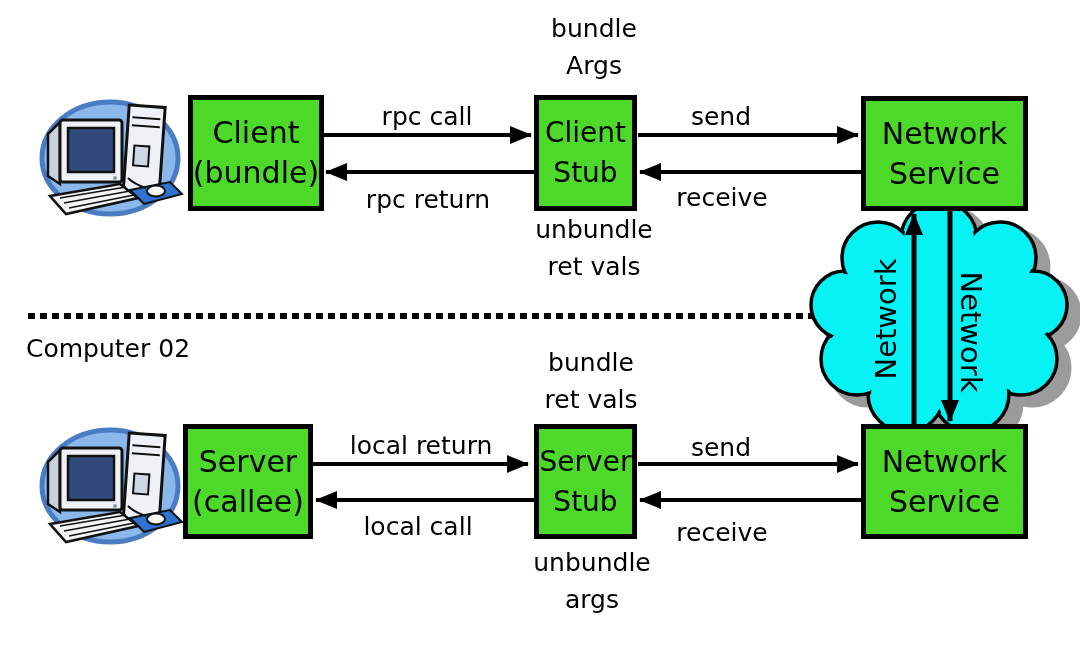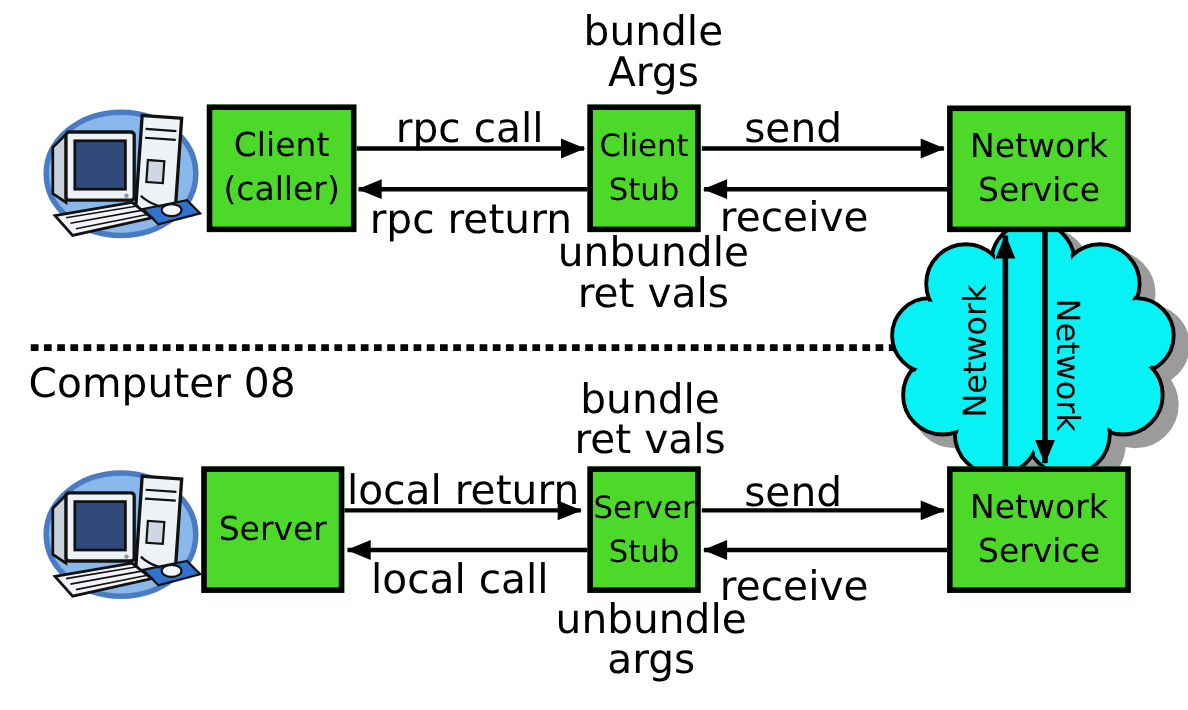--- a/index.html
+++ b/index.html
@@ -15,21 +15,21 @@
   }
   #underlay{position:absolute;left:0;top:0;z-index:1;}
   .box{
     position:absolute;z-index:2;box-sizing:border-box;
     background:var(--box_fill);border:5px solid var(--line_black);
     display:flex;flex-direction:column;align-items:center;justify-content:center;
     font-size:30px;line-height:40px;text-align:left;font-weight:500;
   }
   .box.stub{font-size:28px;}
   .lbl{
-    position:absolute;z-index:2;font-size:37px;line-height:34px;
+    position:absolute;z-index:2;font-size:25px;line-height:34px;
     white-space:nowrap;text-align:center;font-weight:500;
   }
   .lbl.centered{transform:translateX(-50%);}
   .lbl.two-line span{display:block;line-height:37px;}
   .vlabel{
     position:absolute;z-index:3;font-size:29px;white-space:nowrap;font-weight:500;
   }
   .vlabel.ccw{transform:translate(-50%,-50%) rotate(-90deg);}
   .vlabel.cw{transform:translate(-50%,-50%) rotate(90deg);}
   .computer-art{position:absolute;z-index:2;}
@@ -140,32 +140,33 @@
     <rect x="34" y="36" width="46" height="44" fill="#31487a" stroke="#111" stroke-width="2.5"></rect>
     <circle cx="81" cy="86" r="2" fill="#8a97a5"></circle>
     <polygon points="16,104 86,92 104,106 32,122" fill="#f2f4f7" stroke="#111" stroke-width="2.5"></polygon>
     <line x1="26" y1="106" x2="92" y2="95" stroke="#111" stroke-width="1.5"></line>
     <line x1="30" y1="111" x2="96" y2="99" stroke="#111" stroke-width="1.5"></line>
     <line x1="35" y1="116" x2="100" y2="103" stroke="#111" stroke-width="1.5"></line>
   </svg>
 
   <div class="box" style="left:188px;top:95px;width:136px;height:116px">
     <span>Client</span>
-    <span>(caller)</span>
+    <span>(bundle)</span>
   </div>
   <div class="box stub" style="left:534px;top:95px;width:103px;height:116px">
     <span>Client</span>
     <span>Stub</span>
   </div>
   <div class="box" style="left:861px;top:96px;width:167px;height:115px">
     <span>Network</span>
     <span>Service</span>
   </div>
   <div class="box" style="left:183px;top:424px;width:130px;height:115px">
     <span>Server</span>
+    <span>(callee)</span>
   </div>
   <div class="box stub" style="left:534px;top:424px;width:103px;height:115px">
     <span>Server</span>
     <span>Stub</span>
   </div>
   <div class="box" style="left:861px;top:424px;width:167px;height:115px">
     <span>Network</span>
     <span>Service</span>
   </div>
 
@@ -191,15 +192,15 @@
   <div class="lbl centered" style="left:721px;top:100px">send</div>
   <div class="lbl centered" style="left:722px;top:181px">receive</div>
   <div class="lbl centered" style="left:418px;top:510px">local call</div>
   <div class="lbl centered" style="left:421px;top:429px">local return</div>
   <div class="lbl centered" style="left:721px;top:431px">send</div>
   <div class="lbl centered" style="left:722px;top:516px">receive</div>
 
   <div class="vlabel ccw" style="left:886px;top:319px">Network</div>
   <div class="vlabel cw" style="left:971px;top:332px">Network</div>
 
-  <div class="lbl" style="left:26px;top:332px">Computer 08</div>
+  <div class="lbl" style="left:26px;top:332px">Computer 02</div>
 
 </div>
 
 </body></html>

